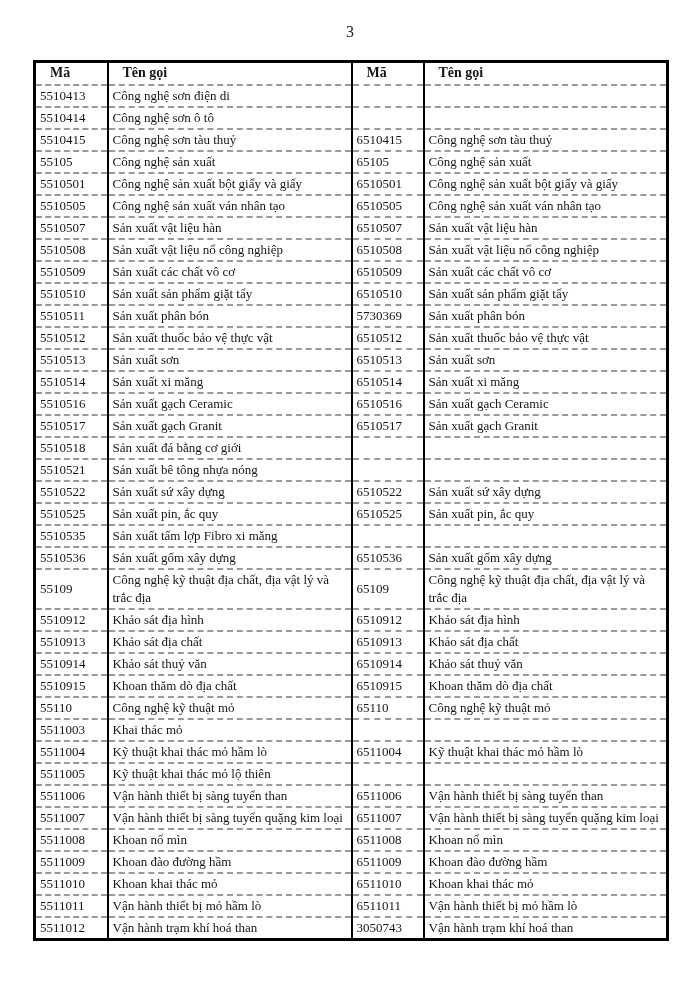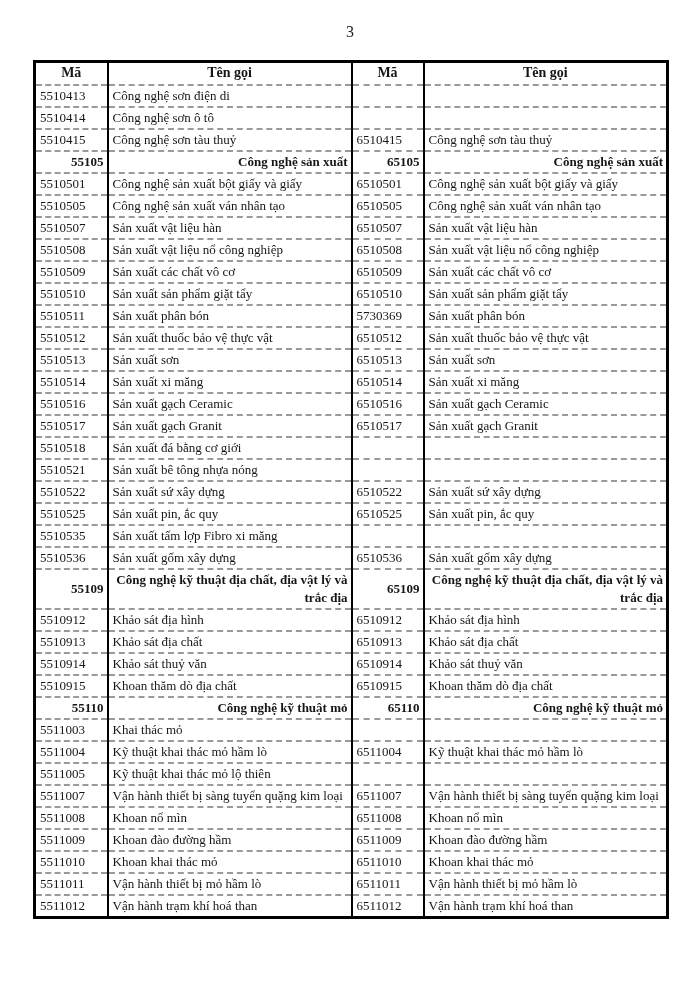--- a/index.html
+++ b/index.html
@@ -35,36 +35,36 @@
   col.c-code-l  { width: 73px; }
   col.c-name-l  { width: 244px; }
   col.c-code-r  { width: 72px; }
   col.c-name-r  { width: 244px; }
   th {
     border-left: 2px solid #000;
     border-bottom: 2px dashed #9a9a9a;
     height: 23px;
     font-size: 14px;
     font-weight: bold;
-    text-align: center;
+    text-align: left;
     vertical-align: middle;
-    padding: 0 8px;
+    padding: 0 14px;
   }
   td {
     border-left: 2px solid #000;
     border-top: 2px dashed #9a9a9a;
     height: 20px;
     line-height: 18px;
     vertical-align: middle;
     padding: 1px 3px 1px 4px;
     overflow: hidden;
   }
   td.code { text-align: left; }
   td.name { text-align: left; }
-  tr.bold-row td { font-weight: bold; text-align: right; }
+  tr.bold-row td { font-weight: normal; }
 </style>
 </head>
 <body>
 
 <div class="page">
   <div class="page-number">3</div>
 
   <table class="code-table">
     <colgroup>
       <col class="c-code-l">
@@ -261,20 +261,26 @@
           <td class="code">6511004</td>
           <td class="name">Kỹ thuật khai thác mỏ hầm lò</td>
         </tr>
         <tr>
           <td class="code">5511005</td>
           <td class="name">Kỹ thuật khai thác mỏ lộ thiên</td>
           <td class="code"></td>
           <td class="name"></td>
         </tr>
         <tr>
+          <td class="code">5511006</td>
+          <td class="name">Vận hành thiết bị sàng tuyển than</td>
+          <td class="code">6511006</td>
+          <td class="name">Vận hành thiết bị sàng tuyển than</td>
+        </tr>
+        <tr>
           <td class="code">5511007</td>
           <td class="name">Vận hành thiết bị sàng tuyển quặng kim loại</td>
           <td class="code">6511007</td>
           <td class="name">Vận hành thiết bị sàng tuyển quặng kim loại</td>
         </tr>
         <tr>
           <td class="code">5511008</td>
           <td class="name">Khoan  nổ mìn</td>
           <td class="code">6511008</td>
           <td class="name">Khoan nổ mìn</td>
@@ -293,18 +299,18 @@
         </tr>
         <tr>
           <td class="code">5511011</td>
           <td class="name">Vận hành thiết bị mỏ hầm lò</td>
           <td class="code">6511011</td>
           <td class="name">Vận hành thiết bị mỏ hầm lò</td>
         </tr>
         <tr>
           <td class="code">5511012</td>
           <td class="name">Vận hành trạm khí hoá than</td>
-          <td class="code">6511012</td>
+          <td class="code">3050743</td>
           <td class="name">Vận hành trạm khí hoá than</td>
         </tr>
       </tbody>
   </table>
 </div>
 
 </body></html>

